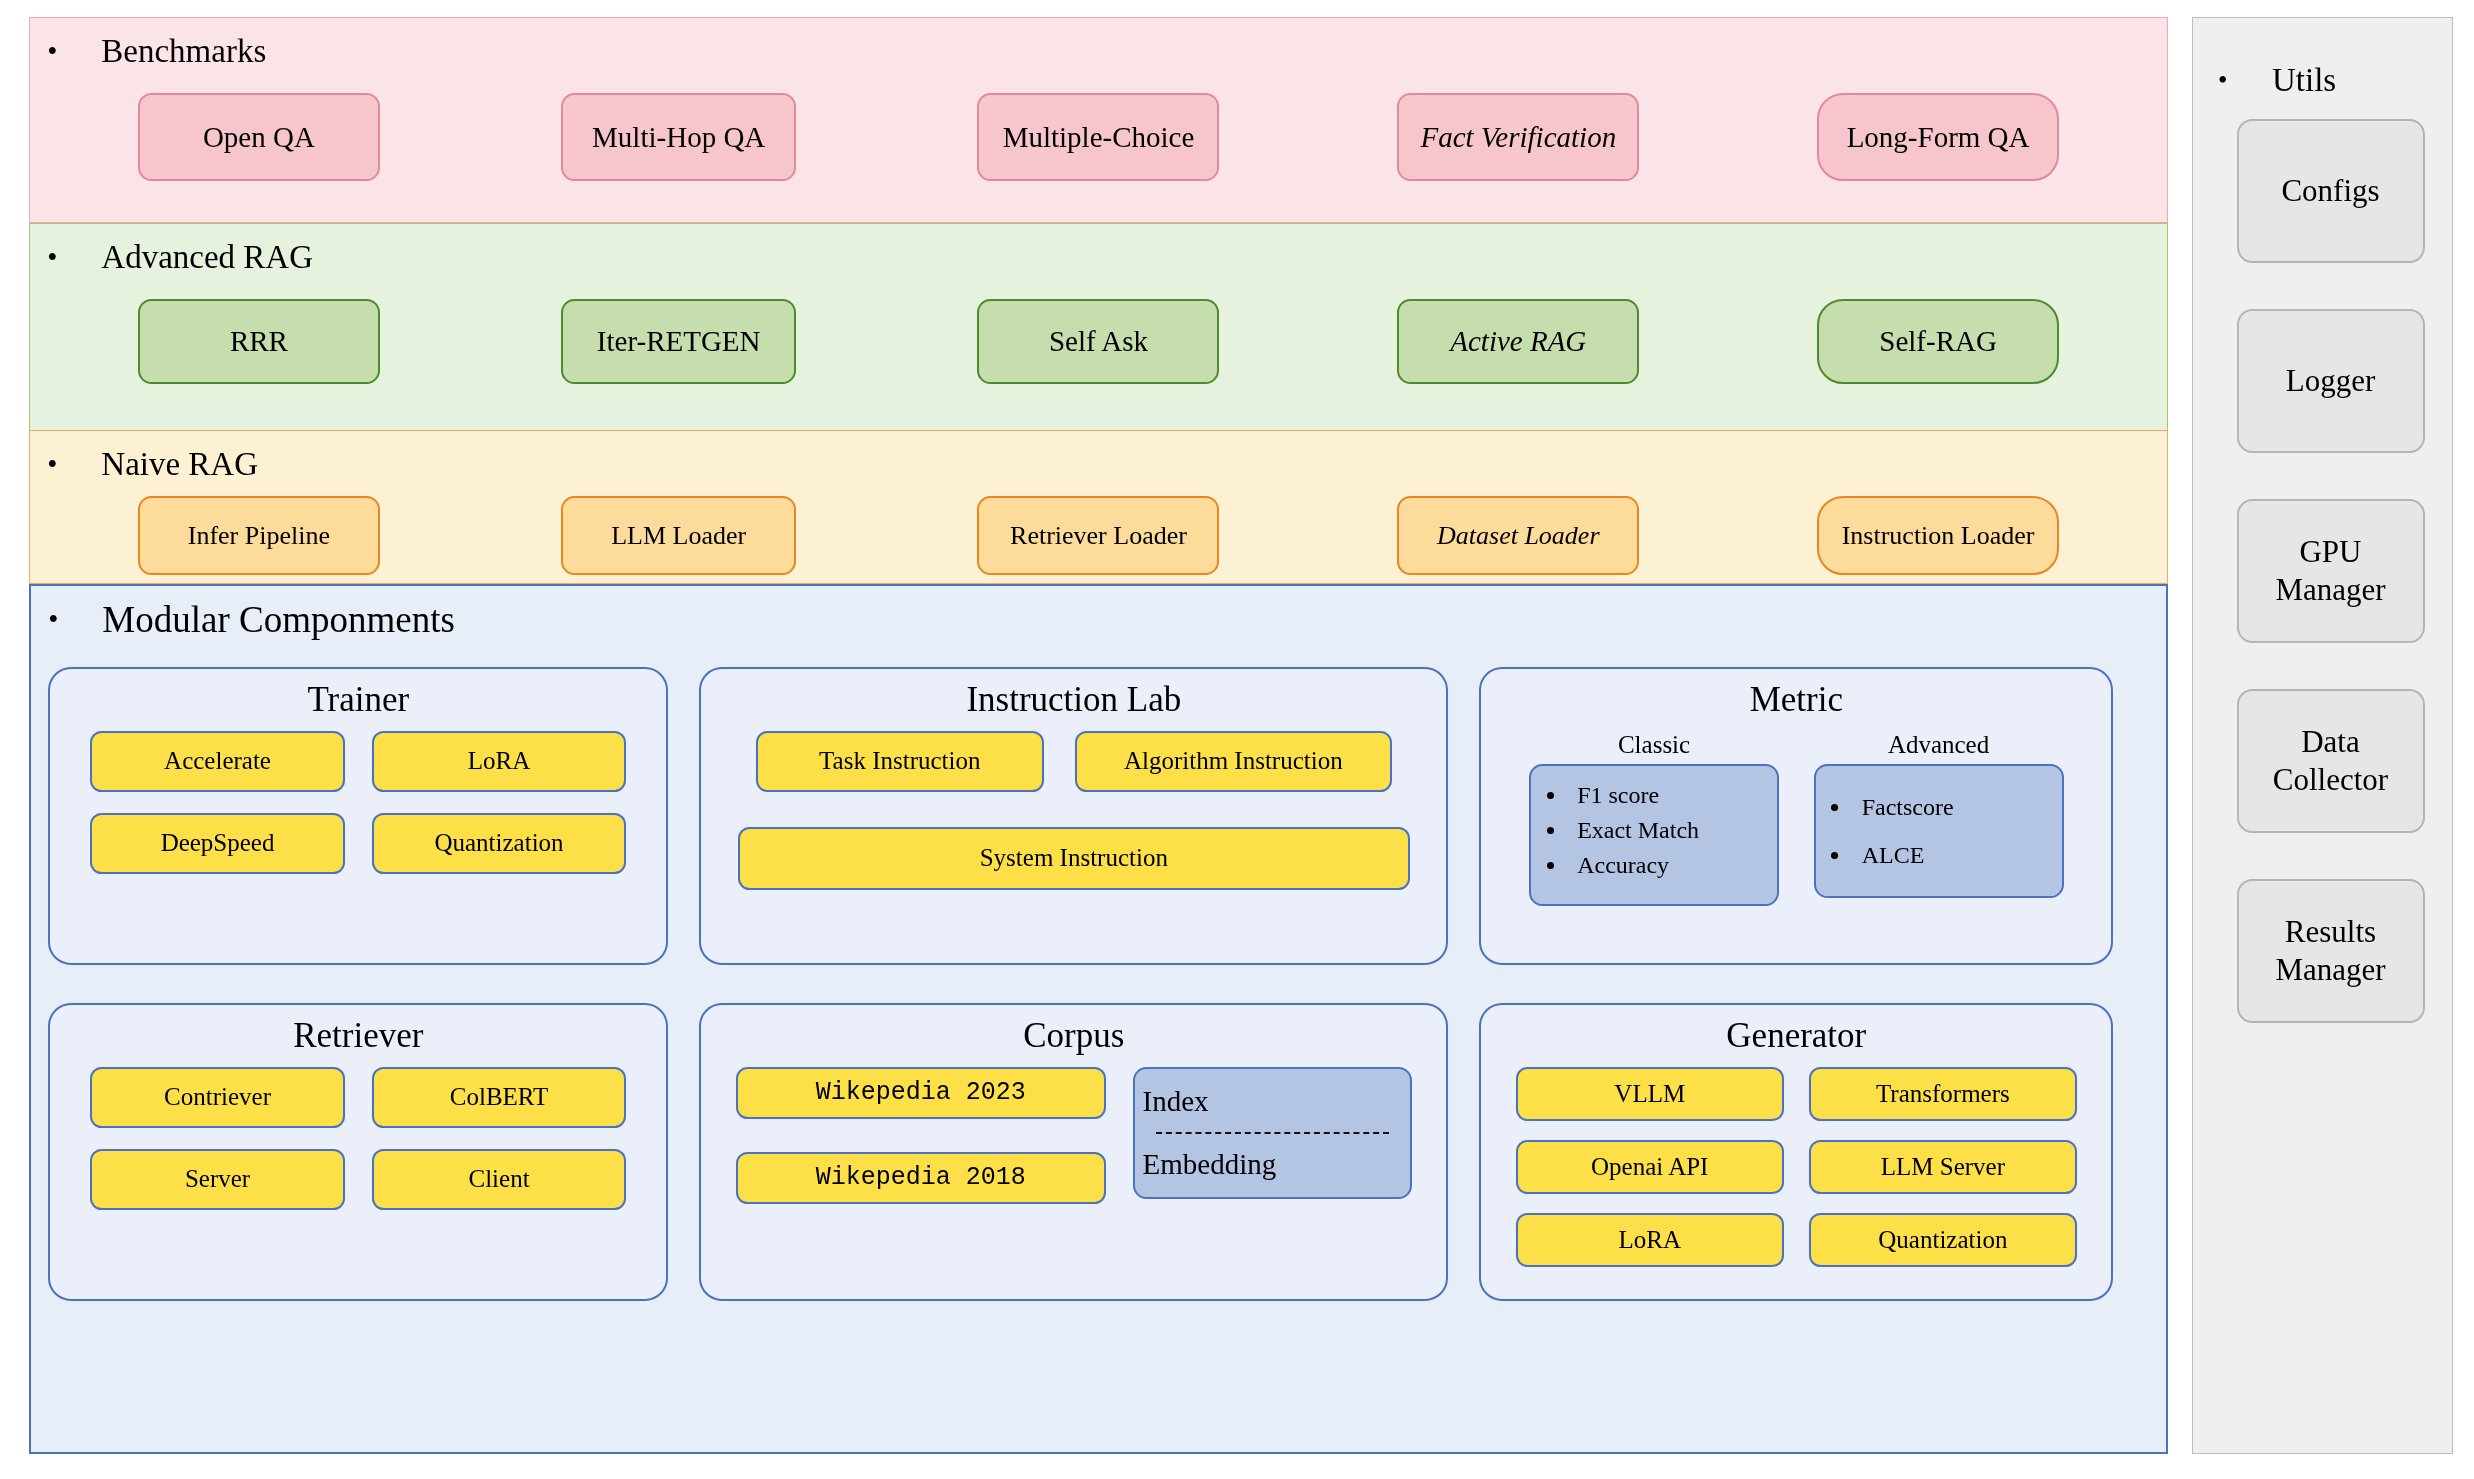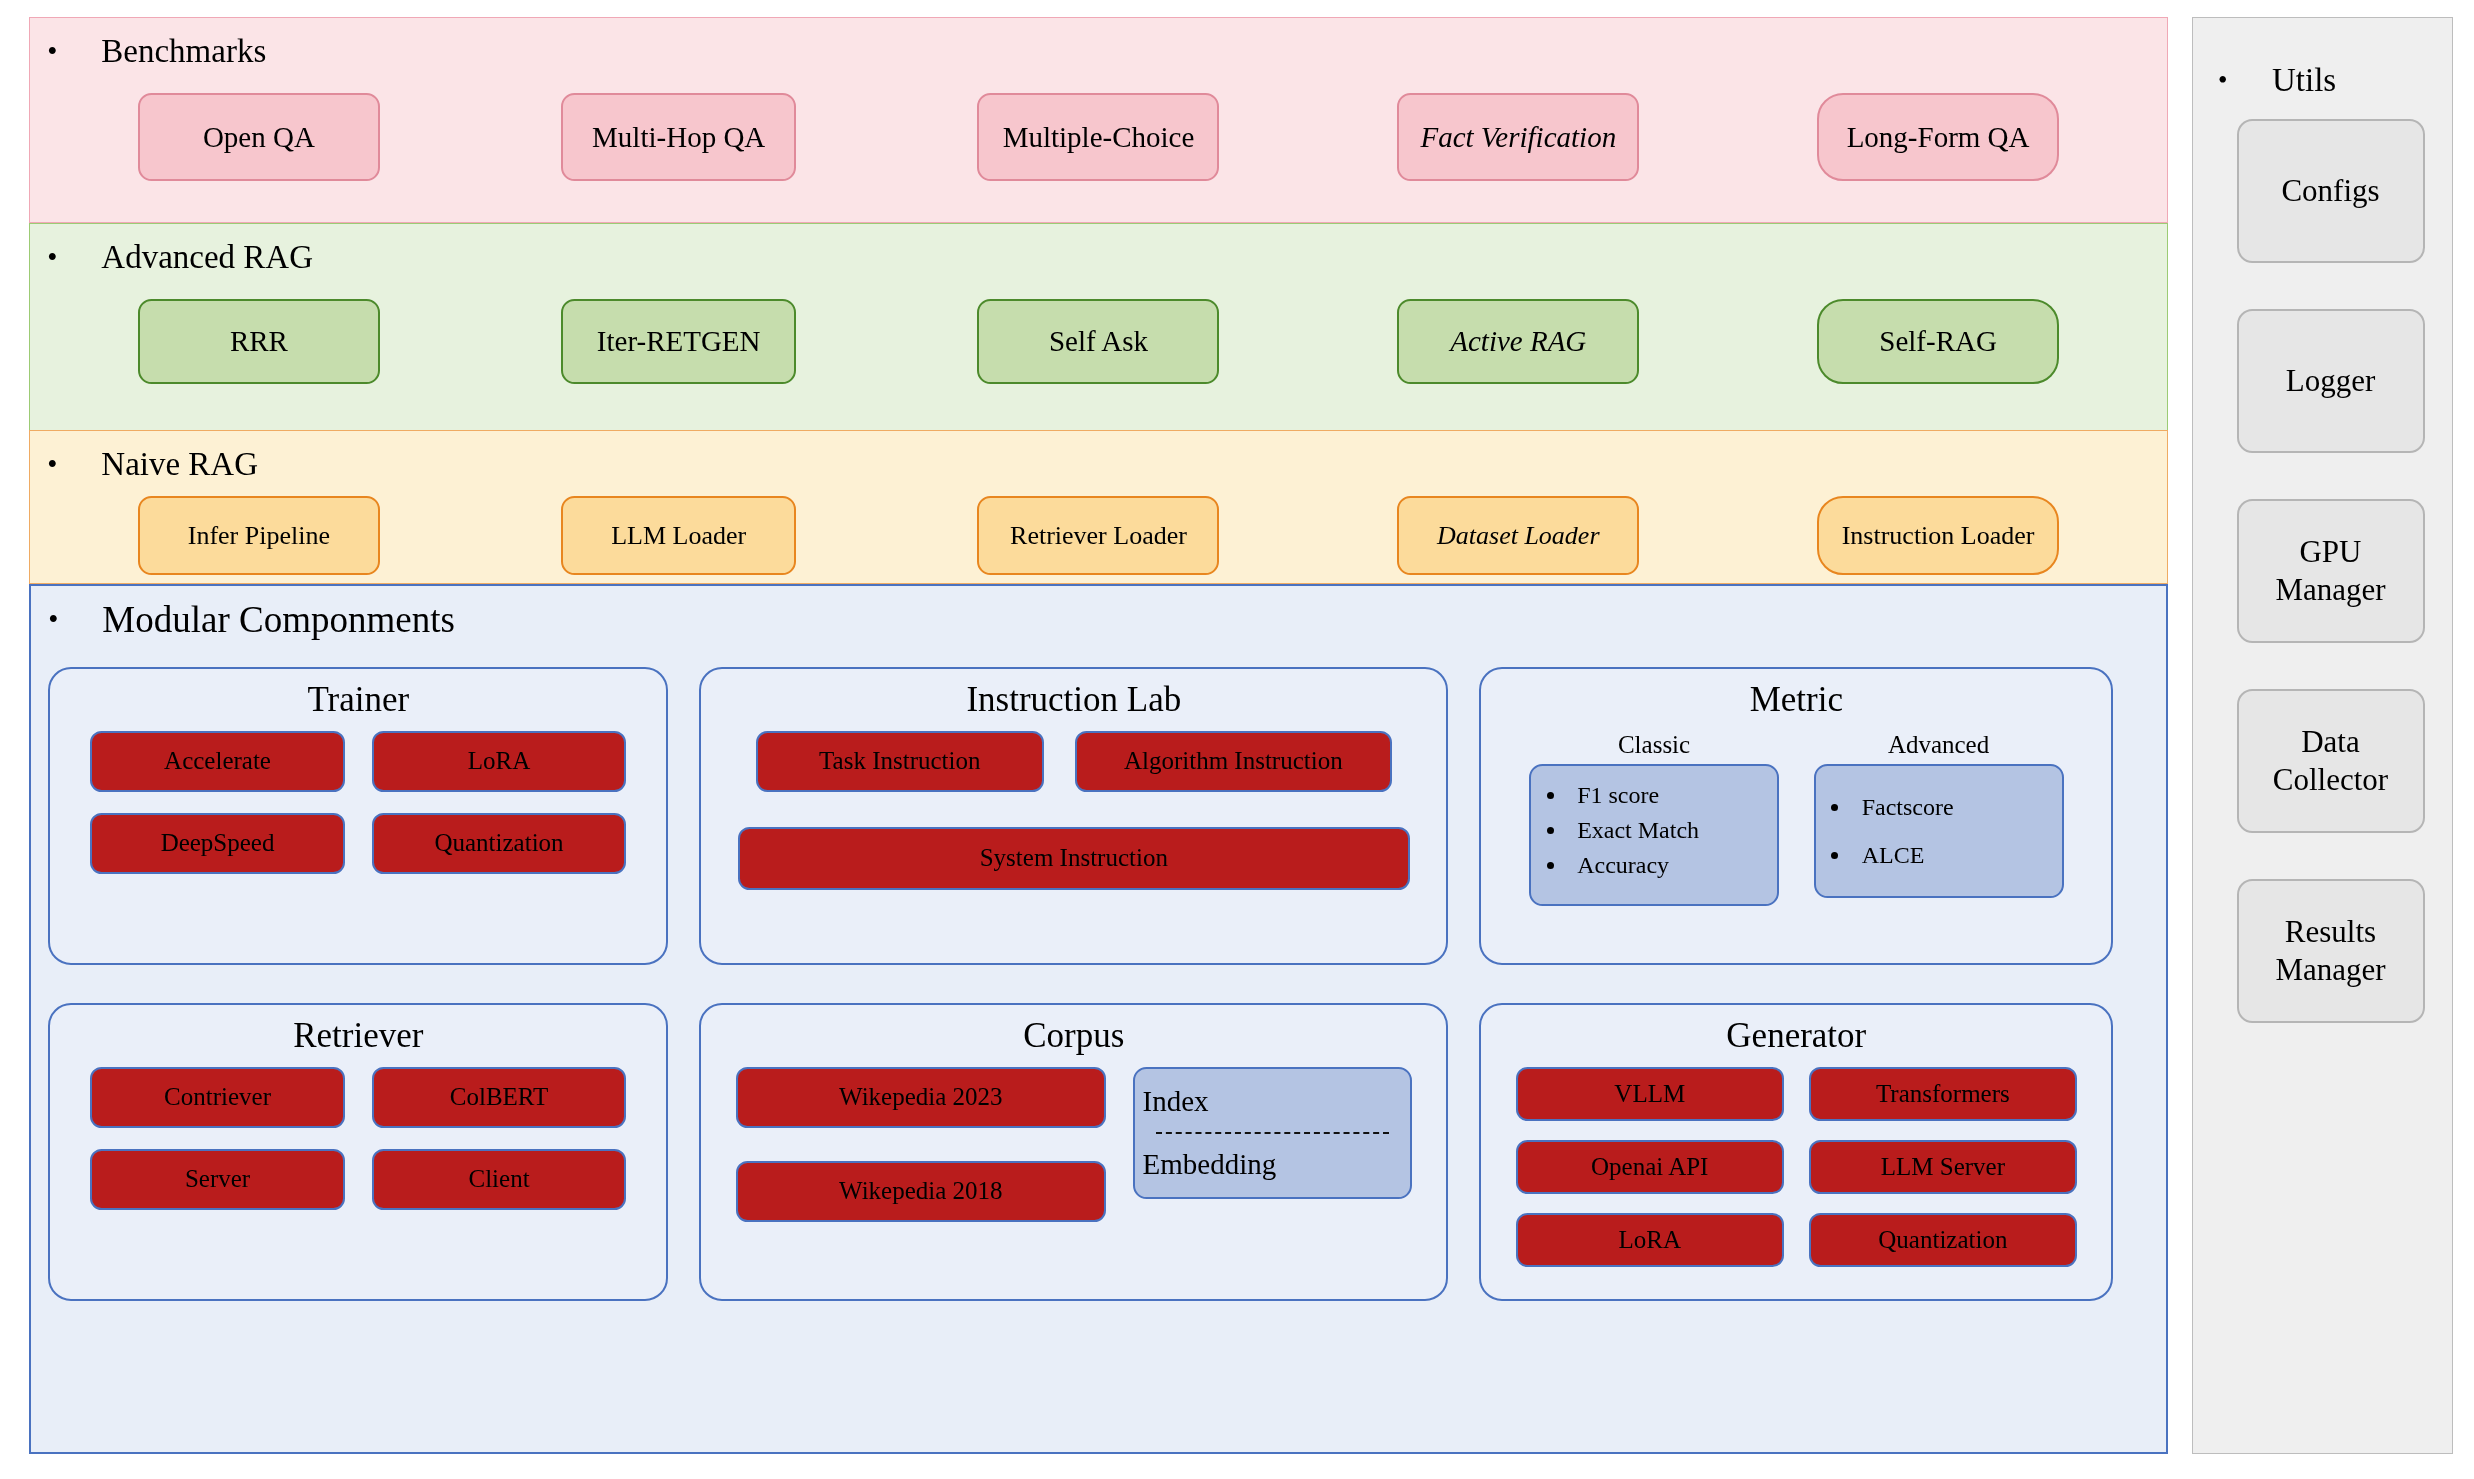--- a/index.html
+++ b/index.html
@@ -150,21 +150,21 @@
   }
   .panel-title {
     text-align: center;
     font-size: 35px;
     line-height: 46px;
     margin-bottom: 7.7px;
   }
 
   .chip {
     box-sizing: border-box;
-    background: #b91c1c;
+    background: #fde047;
     border: 2.9px solid #4a72c0;
     border-radius: 11.5px;
     display: flex;
     align-items: center;
     justify-content: center;
     text-align: right;
     font-size: 25px;
     white-space: nowrap;
   }
 
@@ -228,21 +228,21 @@
   .corpus-body {
     display: flex;
     gap: 27px;
     padding: 0 15.4px;
     align-items: flex-start;
   }
   .corpus-left {
     display: flex; flex-direction: column; gap: 33px;
     flex: 1;
   }
-  .corpus-left .chip { height: 61px; }
+  .corpus-left .chip { height: 52px; font-family: Liberation Mono, monospace; }
   .corpus-index {
     box-sizing: border-box;
     width: 279px;
     background: #b4c4e3;
     border: 2.9px solid #4a72c0;
     border-radius: 13.4px;
     padding: 11.5px 7.7px;
     text-align: left;
   }
   .corpus-index .idx-label {

